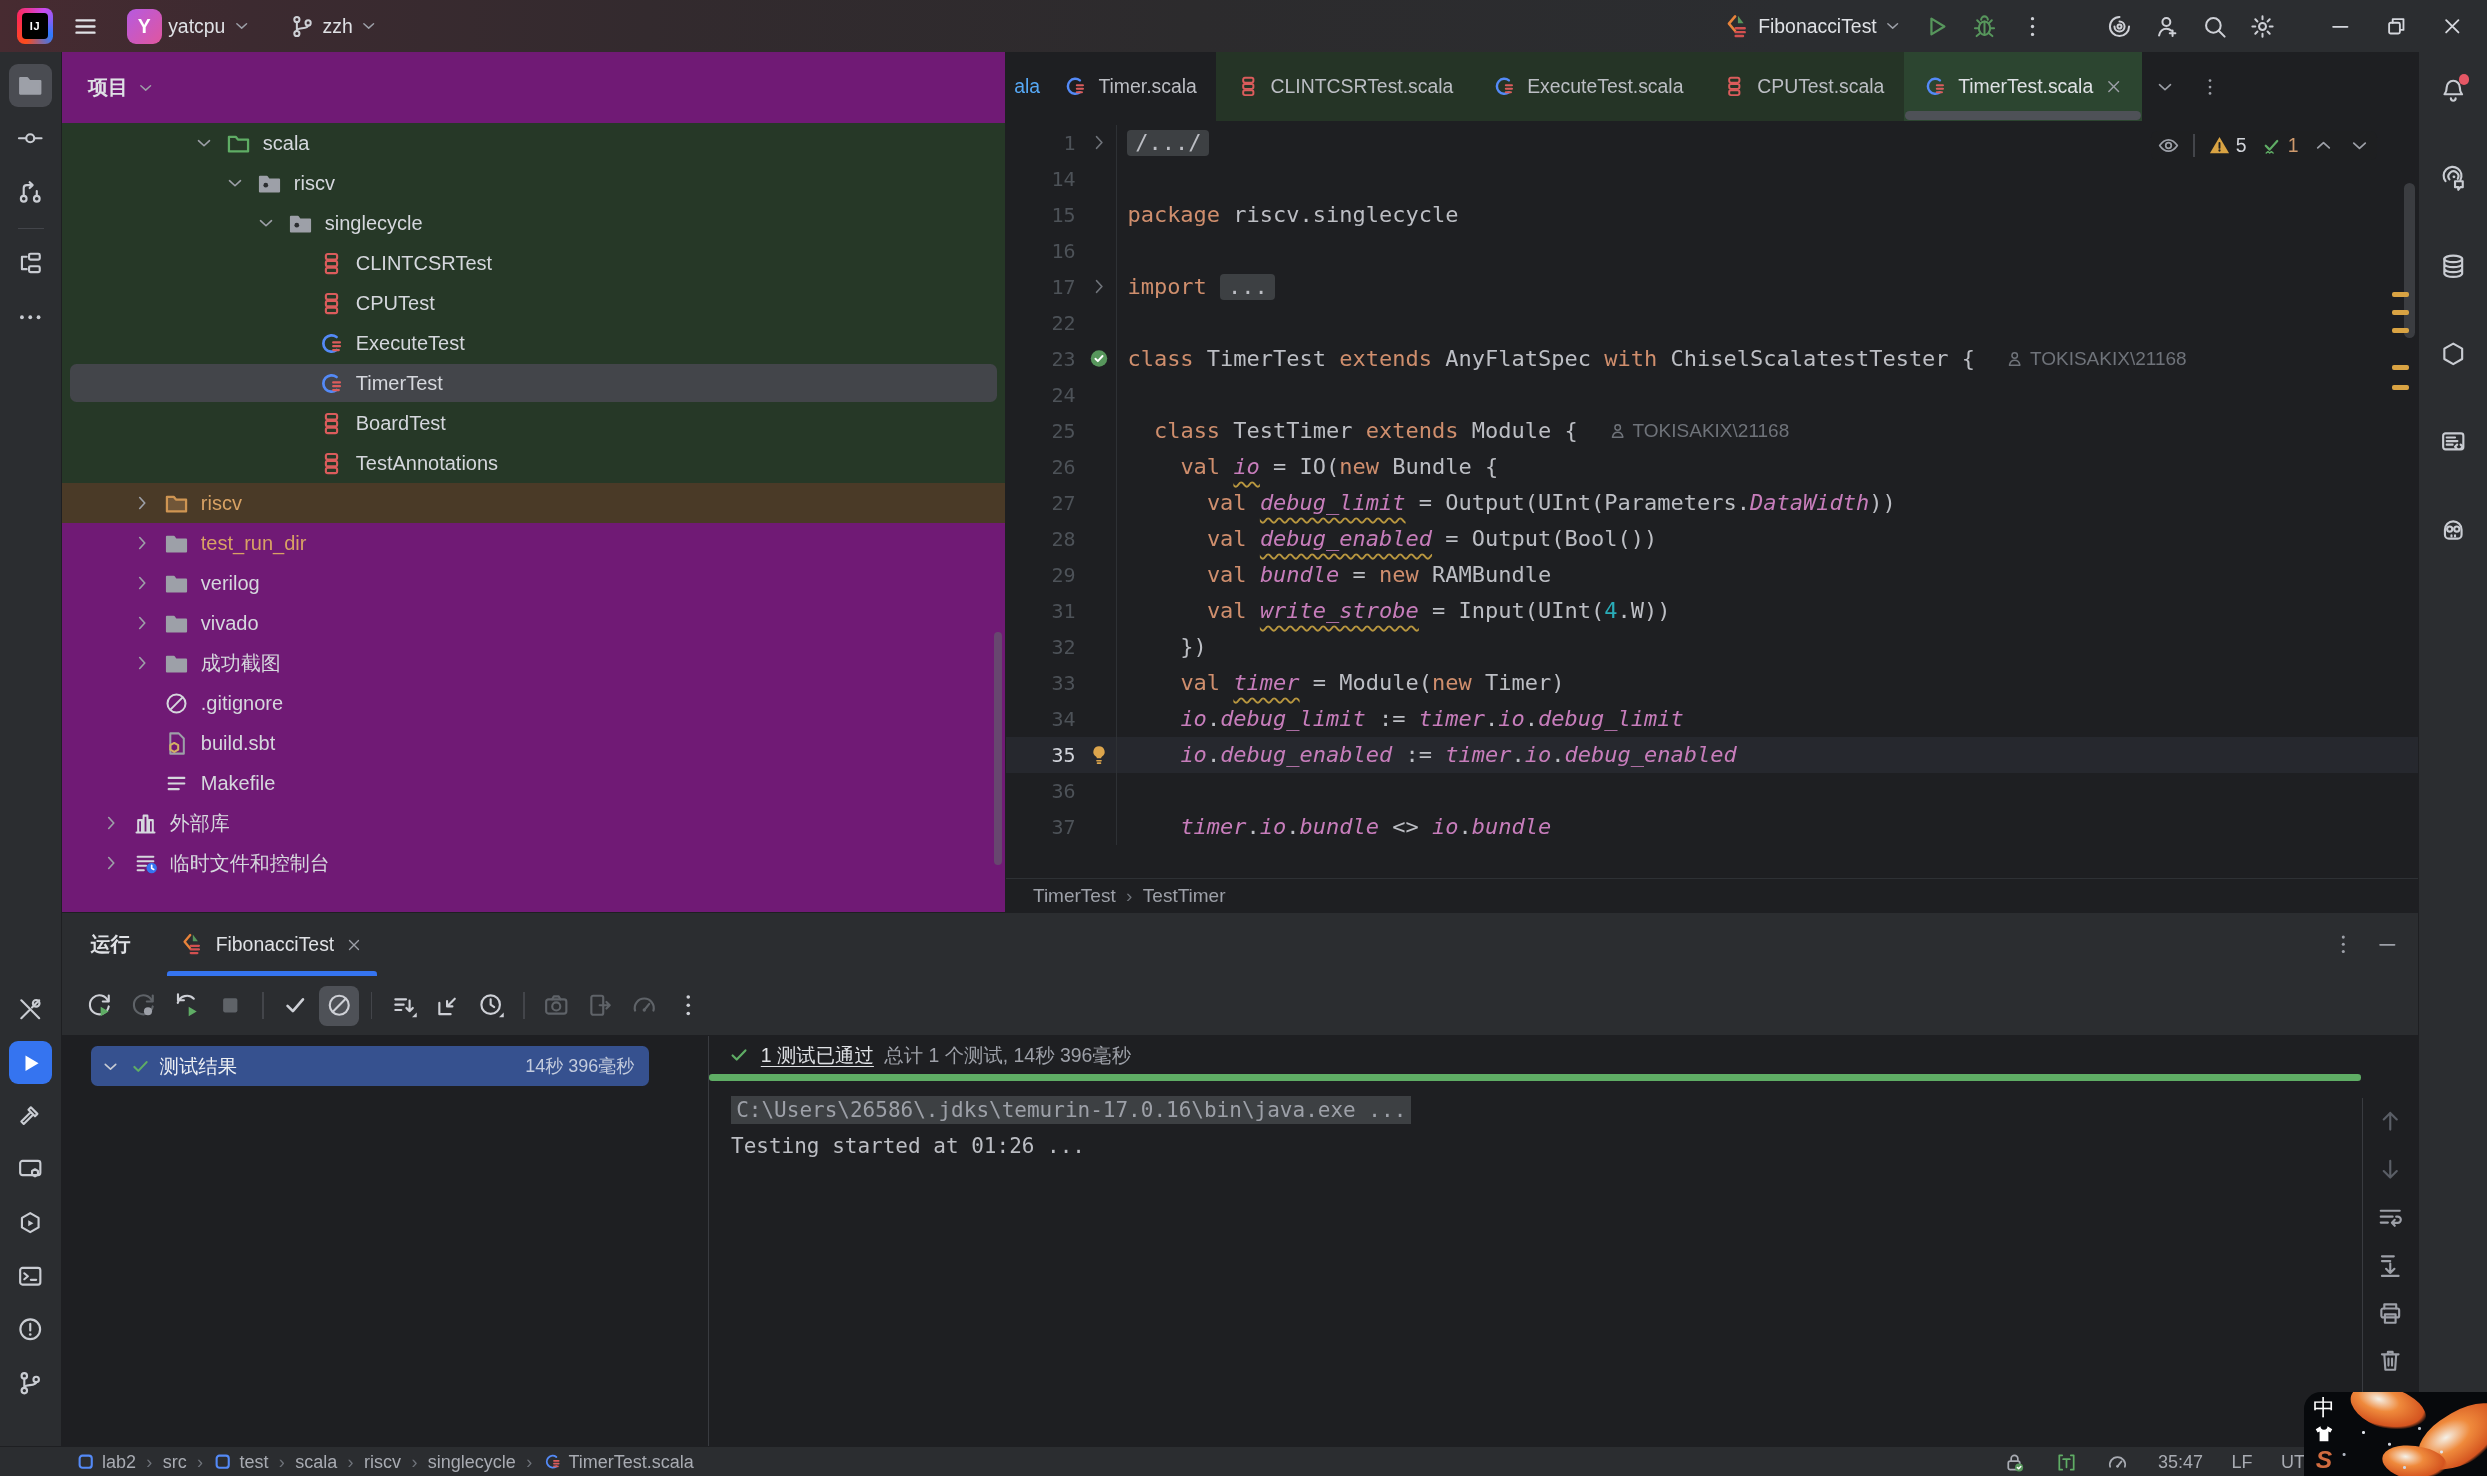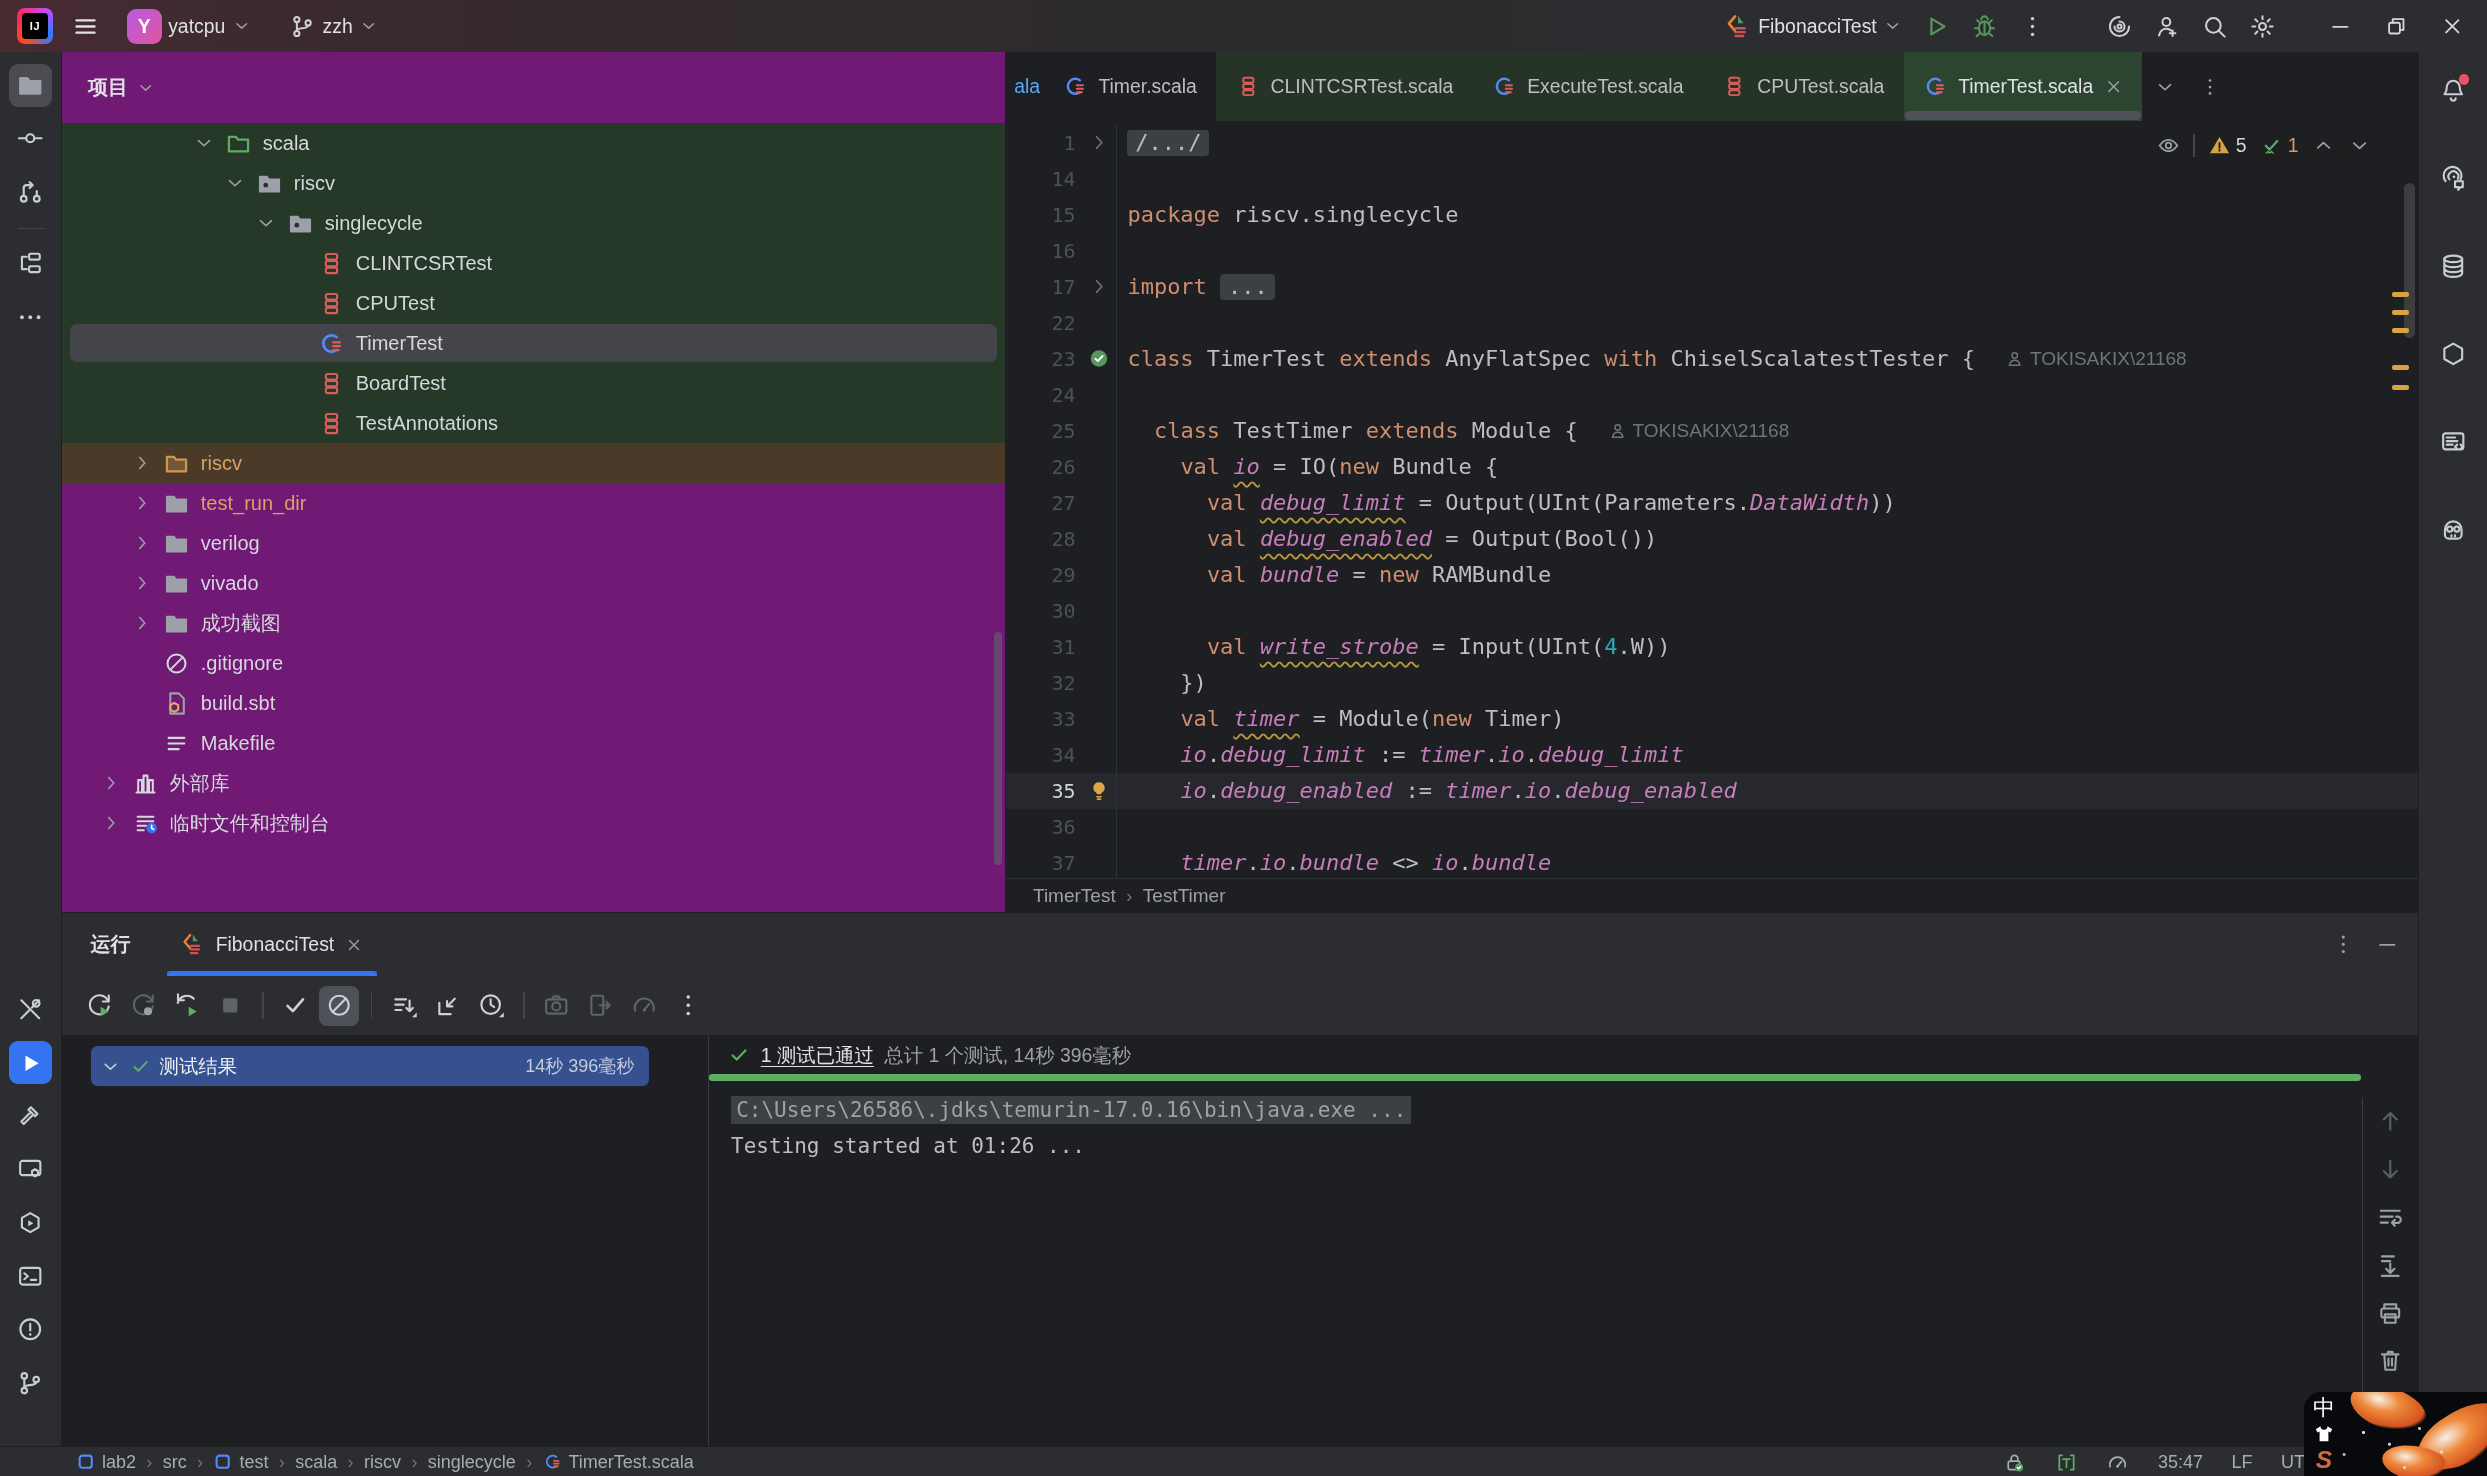--- a/index.html
+++ b/index.html
@@ -465,20 +465,30 @@
               <span class="chev empty"></span>
               <span class="ticon ic">
                 <svg viewBox="0 0 24 24" fill="none" stroke="currentColor" stroke-width="1.8" stroke-linecap="round" stroke-linejoin="round">
                   <rect x="7" y="3.6" width="10" height="4.8" rx="1.7" stroke="#db5c5c" stroke-width="1.9"></rect>
                   <rect x="7" y="9.7" width="10" height="4.8" rx="1.7" stroke="#db5c5c" stroke-width="1.9"></rect>
                   <rect x="7" y="15.8" width="10" height="4.8" rx="1.7" stroke="#db5c5c" stroke-width="1.9"></rect>
                 </svg>
               </span>
               <span class="tlabel">CPUTest</span>
             </div>
+            <div class="prow tint-test" style="padding-left: 224px;">
+              <span class="chev empty"></span>
+              <span class="ticon ic">
+                <svg viewBox="0 0 24 24" fill="none" stroke="currentColor" stroke-width="1.8" stroke-linecap="round" stroke-linejoin="round">
+                  <path d="M16.5 6.2A7.3 7.3 0 1 0 16.5 17.8" stroke="#548af7" stroke-width="2.4"></path>
+                  <path d="M13.5 11h6M13.5 14.4h6M13.5 17.8h5" stroke="#db5c5c" stroke-width="2"></path>
+                </svg>
+              </span>
+              <span class="tlabel">ExecuteTest</span>
+            </div>
             <div class="prow tint-test selected" style="padding-left: 224px;">
               <span class="chev empty"></span>
               <span class="ticon ic">
                 <svg viewBox="0 0 24 24" fill="none" stroke="currentColor" stroke-width="1.8" stroke-linecap="round" stroke-linejoin="round">
                   <path d="M16.5 6.2A7.3 7.3 0 1 0 16.5 17.8" stroke="#548af7" stroke-width="2.4"></path>
                   <path d="M13.5 11h6M13.5 14.4h6M13.5 17.8h5" stroke="#db5c5c" stroke-width="2"></path>
                 </svg>
               </span>
               <span class="tlabel">TimerTest</span>
             </div>
@@ -725,21 +735,20 @@
                       </svg></span>TOKISAKIX\21168</span></div></div>
               <div class="cl"><div class="gut"><span class="ln">24</span><span class="gm"></span></div><div class="ct"></div></div>
               <div class="cl"><div class="gut"><span class="ln">25</span><span class="gm"></span></div><div class="ct"><span class="tk-t">  </span><span class="tk-k">class</span><span class="tk-t"> TestTimer </span><span class="tk-k">extends</span><span class="tk-t"> Module { </span><span class="tk-ann"><span class="ic"><svg viewBox="0 0 24 24" fill="none" stroke="currentColor" stroke-width="1.8" stroke-linecap="round" stroke-linejoin="round">
                         <circle cx="12" cy="8" r="3.4"></circle>
                         <path d="M5.5 20c1-4.5 4-6 6.5-6s5.5 1.5 6.5 6z"></path>
                       </svg></span>TOKISAKIX\21168</span></div></div>
               <div class="cl"><div class="gut"><span class="ln">26</span><span class="gm"></span></div><div class="ct"><span class="tk-t">    </span><span class="tk-k">val</span><span class="tk-t"> </span><span class="tk-mw">io</span><span class="tk-t"> = IO(</span><span class="tk-k">new</span><span class="tk-t"> Bundle {</span></div></div>
               <div class="cl"><div class="gut"><span class="ln">27</span><span class="gm"></span></div><div class="ct"><span class="tk-t">      </span><span class="tk-k">val</span><span class="tk-t"> </span><span class="tk-mw">debug_limit</span><span class="tk-t"> = Output(UInt(Parameters.</span><span class="tk-m">DataWidth</span><span class="tk-t">))</span></div></div>
               <div class="cl"><div class="gut"><span class="ln">28</span><span class="gm"></span></div><div class="ct"><span class="tk-t">      </span><span class="tk-k">val</span><span class="tk-t"> </span><span class="tk-mw">debug_enabled</span><span class="tk-t"> = Output(Bool())</span></div></div>
               <div class="cl"><div class="gut"><span class="ln">29</span><span class="gm"></span></div><div class="ct"><span class="tk-t">      </span><span class="tk-k">val</span><span class="tk-t"> </span><span class="tk-m">bundle</span><span class="tk-t"> = </span><span class="tk-k">new</span><span class="tk-t"> RAMBundle</span></div></div>
-              <div class="cl"><div class="gut"><span class="ln">30</span><span class="gm"></span></div><div class="ct"></div></div>
               <div class="cl"><div class="gut"><span class="ln">31</span><span class="gm"></span></div><div class="ct"><span class="tk-t">      </span><span class="tk-k">val</span><span class="tk-t"> </span><span class="tk-mw">write_strobe</span><span class="tk-t"> = Input(UInt(</span><span class="tk-n">4</span><span class="tk-t">.W))</span></div></div>
               <div class="cl"><div class="gut"><span class="ln">32</span><span class="gm"></span></div><div class="ct"><span class="tk-t">    })</span></div></div>
               <div class="cl"><div class="gut"><span class="ln">33</span><span class="gm"></span></div><div class="ct"><span class="tk-t">    </span><span class="tk-k">val</span><span class="tk-t"> </span><span class="tk-mw">timer</span><span class="tk-t"> = Module(</span><span class="tk-k">new</span><span class="tk-t"> Timer)</span></div></div>
               <div class="cl"><div class="gut"><span class="ln">34</span><span class="gm"></span></div><div class="ct"><span class="tk-t">    </span><span class="tk-m">io</span><span class="tk-t">.</span><span class="tk-m">debug_limit</span><span class="tk-t"> := </span><span class="tk-m">timer</span><span class="tk-t">.</span><span class="tk-m">io</span><span class="tk-t">.</span><span class="tk-m">debug_limit</span></div></div>
               <div class="cl cur"><div class="gut"><span class="ln">35</span><span class="gm ic"><svg viewBox="0 0 24 24" fill="none" stroke="currentColor" stroke-width="1.8" stroke-linecap="round" stroke-linejoin="round">
                       <path d="M12 3.5a5.8 5.8 0 0 1 3.2 10.7c-.6.4-1 1.1-1 1.8h-4.4c0-.7-.4-1.4-1-1.8A5.8 5.8 0 0 1 12 3.5z" fill="#dca54c" stroke="none"></path>
                       <path d="M9.8 18.6h4.4M10.4 21h3.2" stroke="#dca54c" stroke-width="1.6"></path>
                     </svg></span></div><div class="ct"><span class="tk-t">    </span><span class="tk-m">io</span><span class="tk-t">.</span><span class="tk-m">debug_enabled</span><span class="tk-t"> := </span><span class="tk-m">timer</span><span class="tk-t">.</span><span class="tk-m">io</span><span class="tk-t">.</span><span class="tk-m">debug_enabled</span></div></div>
               <div class="cl"><div class="gut"><span class="ln">36</span><span class="gm"></span></div><div class="ct"></div></div>
               <div class="cl"><div class="gut"><span class="ln">37</span><span class="gm"></span></div><div class="ct"><span class="tk-t">    </span><span class="tk-m">timer</span><span class="tk-t">.</span><span class="tk-m">io</span><span class="tk-t">.</span><span class="tk-m">bundle</span><span class="tk-t"> &lt;&gt; </span><span class="tk-m">io</span><span class="tk-t">.</span><span class="tk-m">bundle</span></div></div>

